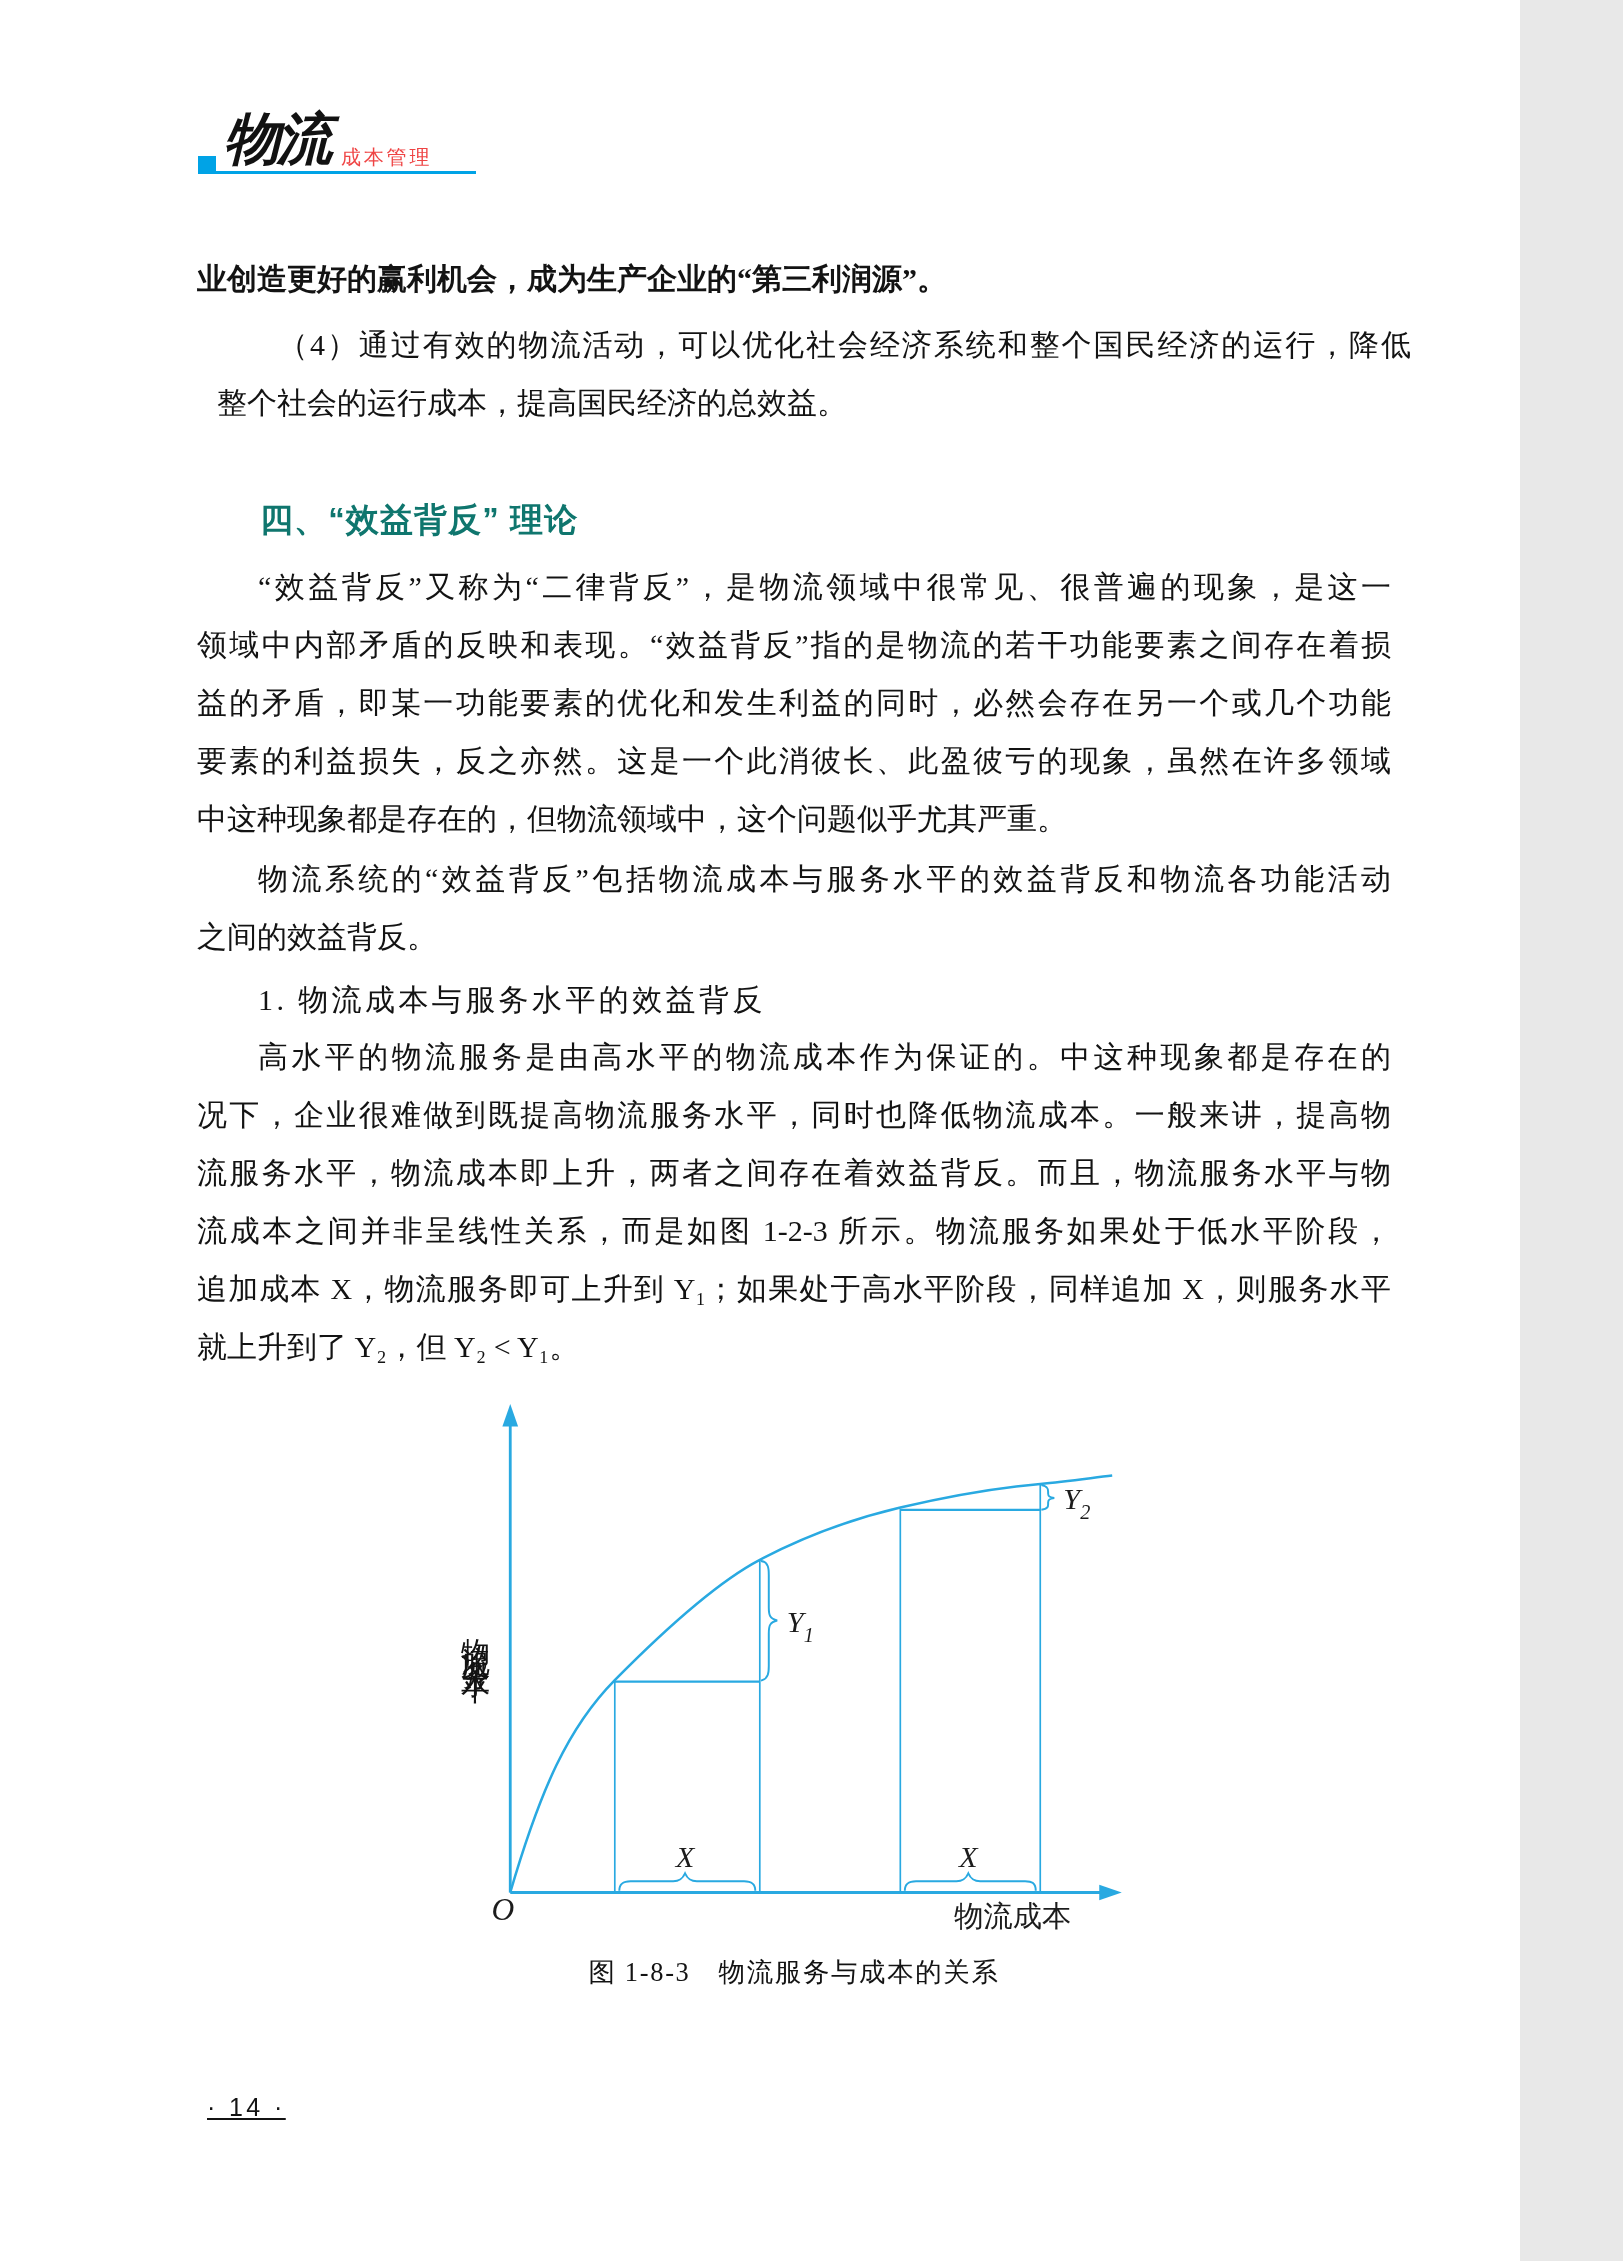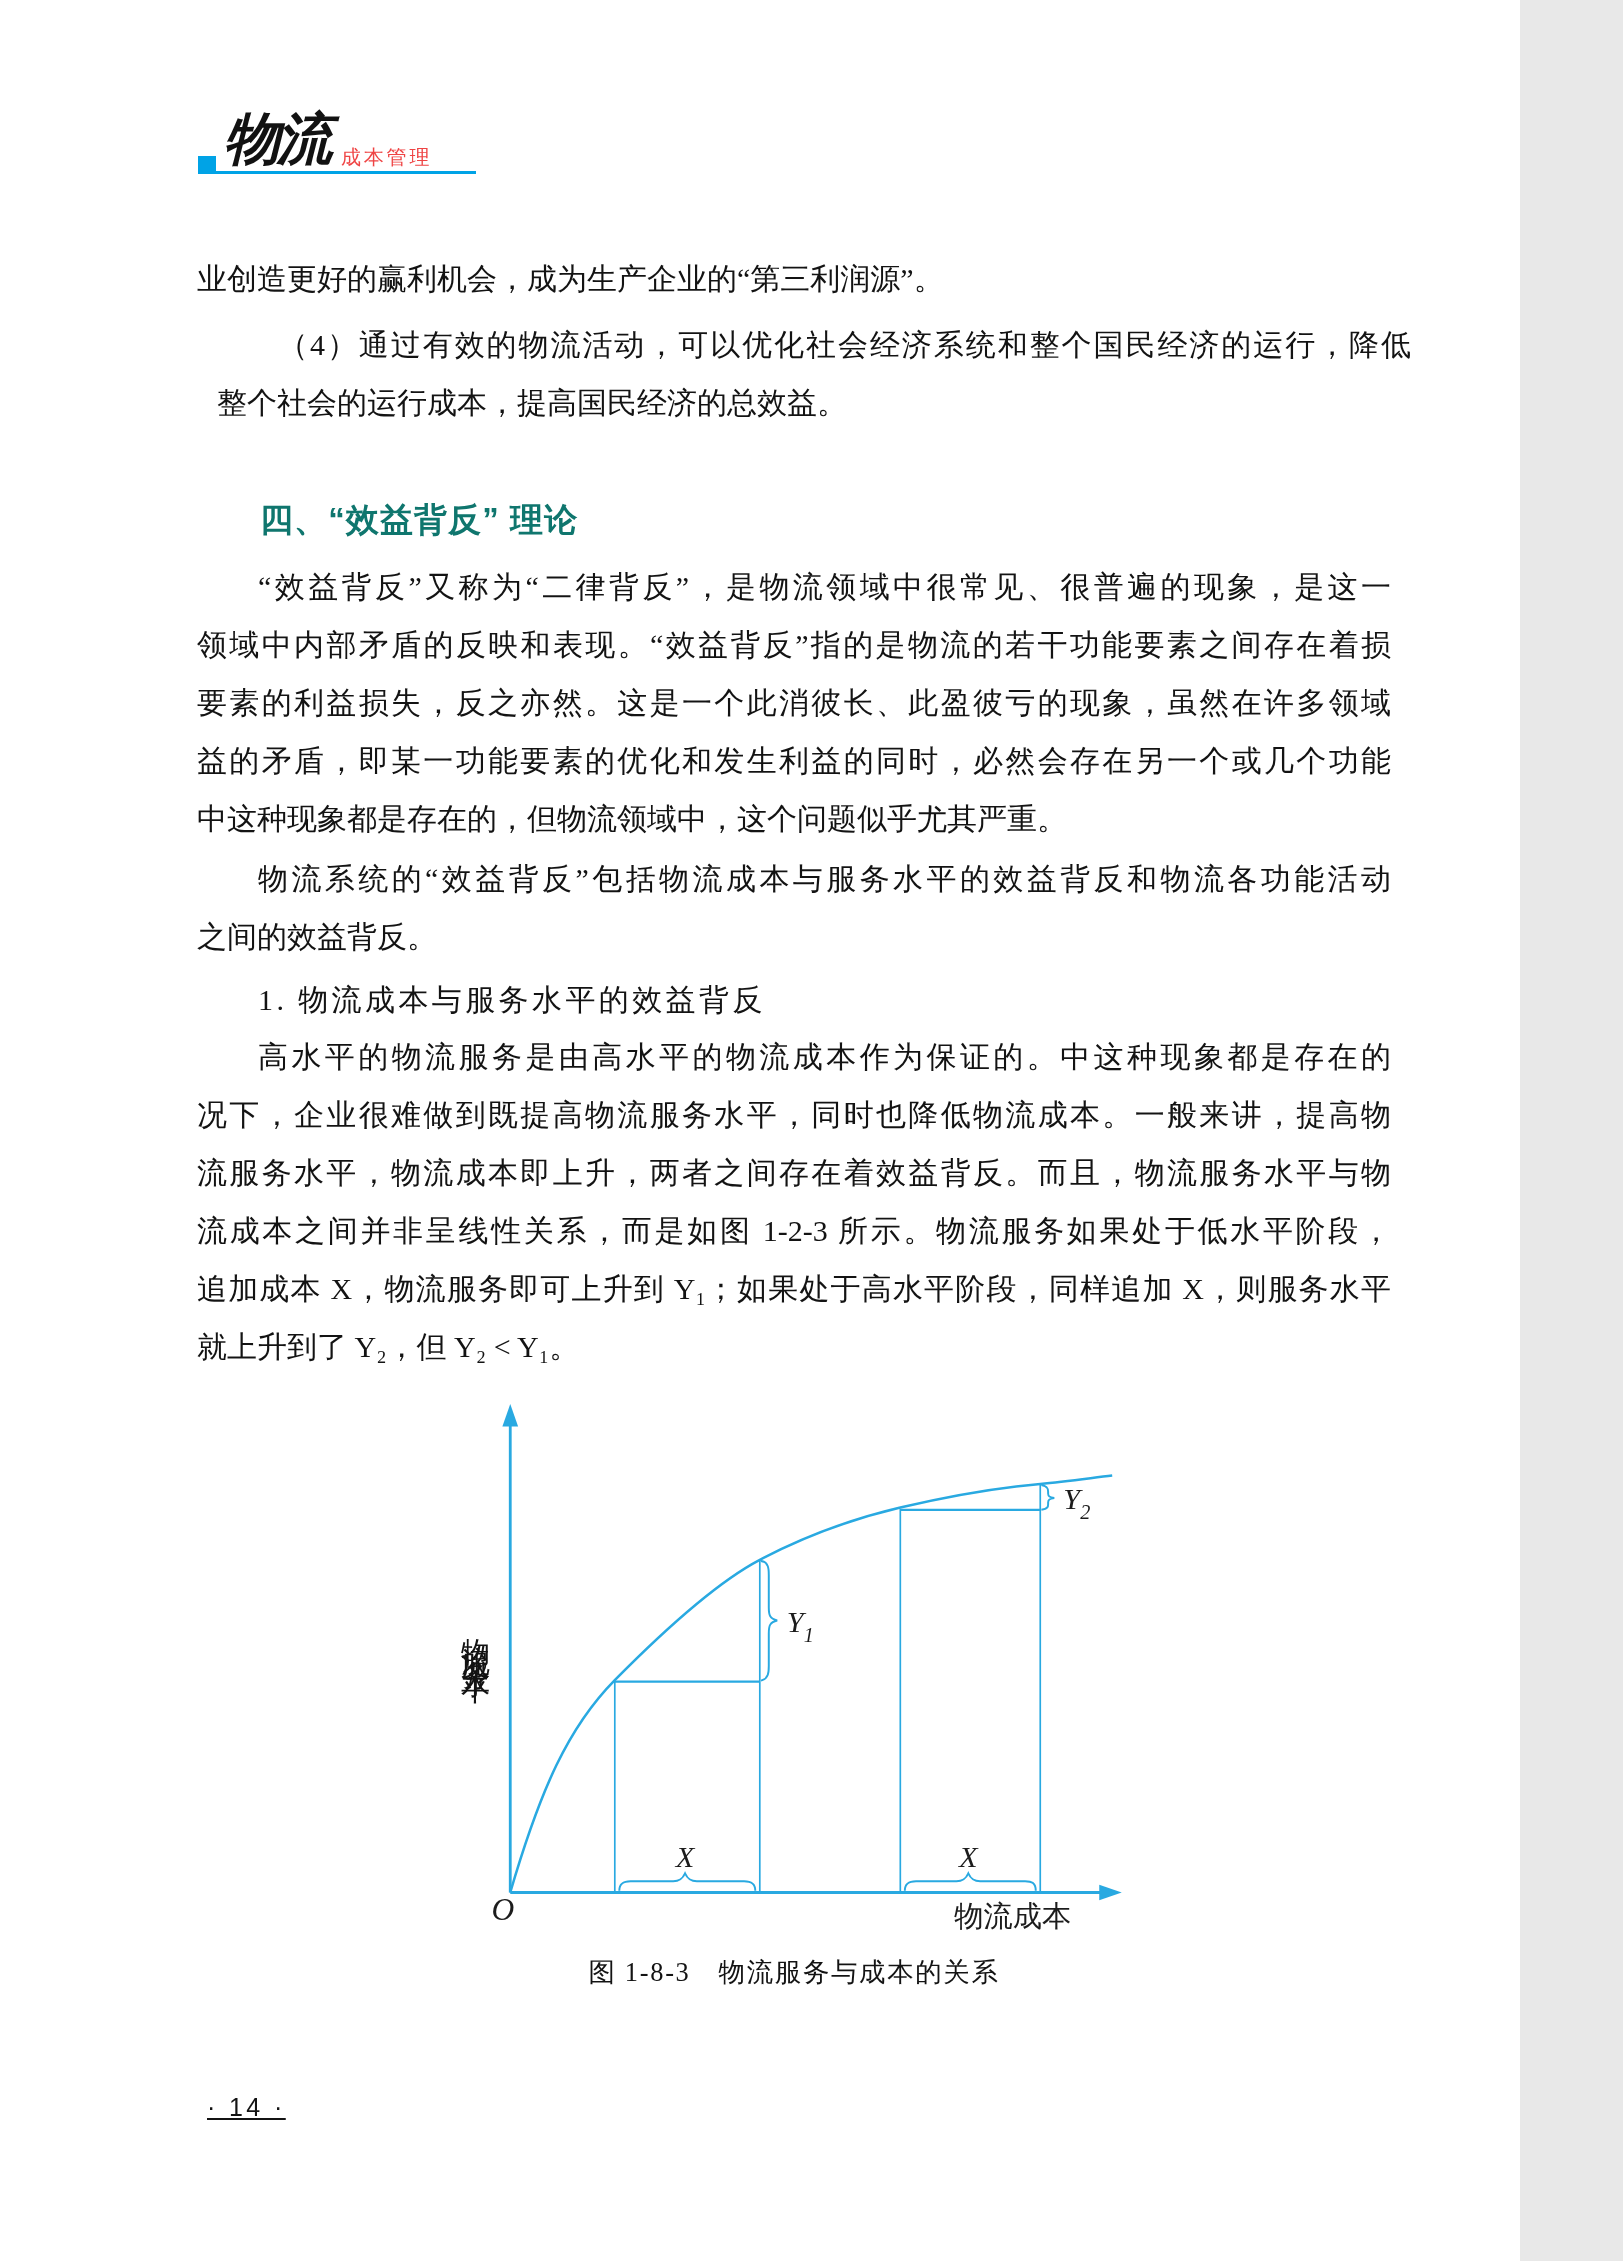--- a/index.html
+++ b/index.html
@@ -18,21 +18,21 @@
   .hdr-rest{
     position:absolute;left:341px;top:142px;font-size:20px;line-height:30px;
     font-family:Liberation Serif, serif;font-weight:400;
     letter-spacing:2.8px;color:#ef4444;
   }
   
   .para{position:absolute;left:197px;width:1194px;}
   .ln{height:58px;line-height:58px;font-size:30px;}
   .ln.full{text-align:justify;text-align-last:justify;}
   .ln.ind{text-indent:61px;}
-  .p1{top:250px;} .p2{top:316px;margin-left:20px;} .p3{top:425px;}
+  .p1{top:250px;font-weight:bold;} .p2{top:316px;margin-left:20px;} .p3{top:425px;}
   .p4{top:558px;} .p5{top:850px;} .p6{top:1028px;}
   .heading{
     position:absolute;left:260px;top:497px;height:45px;line-height:45px;
     font-family:"Liberation Sans","DejaVu Sans",sans-serif;font-weight:bold;
     font-size:33px;letter-spacing:1.1px;color:#0f766e;
   }
   .subhead{
     position:absolute;left:258px;top:971px;height:58px;line-height:58px;
     font-size:30px;letter-spacing:3.4px;color:#131313;
   }
@@ -71,22 +71,22 @@
   <div class="para p2">
     <div class="ln full ind">（4）通过有效的物流活动，可以优化社会经济系统和整个国民经济的运行，降低</div>
     <div class="ln">整个社会的运行成本，提高国民经济的总效益。</div>
   </div>
 
   <div class="heading">四、“效益背反” 理论</div>
 
   <div class="para p4">
     <div class="ln full ind">“效益背反”又称为“二律背反”，是物流领域中很常见、很普遍的现象，是这一</div>
     <div class="ln full">领域中内部矛盾的反映和表现。“效益背反”指的是物流的若干功能要素之间存在着损</div>
+    <div class="ln full">益的矛盾，即某一功能要素的优化和发生利益的同时，必然会存在另一个或几个功能</div>
     <div class="ln full">要素的利益损失，反之亦然。这是一个此消彼长、此盈彼亏的现象，虽然在许多领域</div>
-    <div class="ln full">益的矛盾，即某一功能要素的优化和发生利益的同时，必然会存在另一个或几个功能</div>
     <div class="ln">中这种现象都是存在的，但物流领域中，这个问题似乎尤其严重。</div>
   </div>
   <div class="para p5">
     <div class="ln full ind">物流系统的“效益背反”包括物流成本与服务水平的效益背反和物流各功能活动</div>
     <div class="ln">之间的效益背反。</div>
   </div>
 
   <div class="subhead">1. 物流成本与服务水平的效益背反</div>
 
   <div class="para p6">

